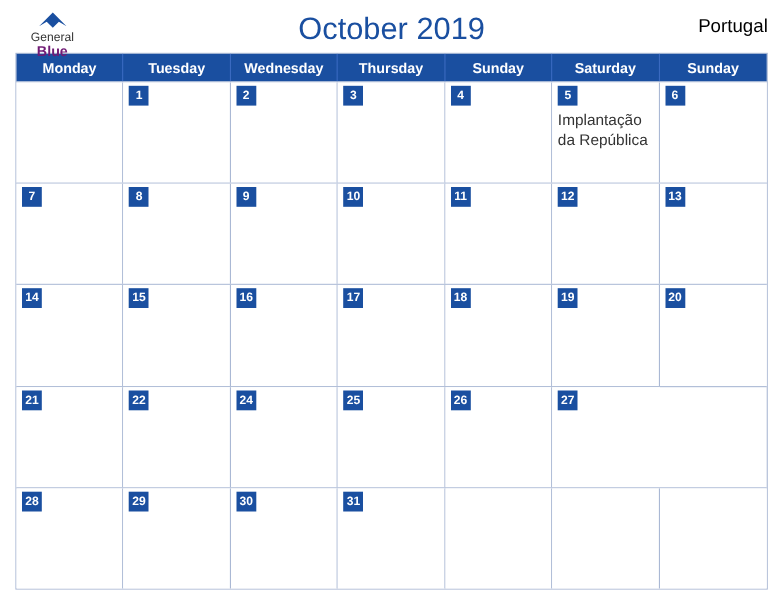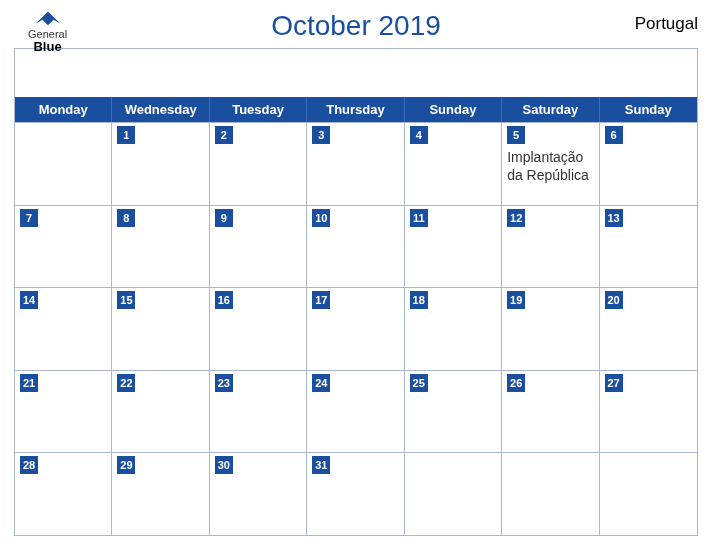--- a/index.html
+++ b/index.html
@@ -36,21 +36,21 @@
       margin-left: 14px;
     }
     .logo-general {
       font-size: 11px;
       color: #333;
       font-weight: normal;
     }
     .logo-blue {
       font-size: 13px;
       font-weight: bold;
-      color: #000000;
+      color: #701a75;
     }
     .logo-bird {
       width: 28px;
       height: 18px;
     }
     .month-title {
       font-size: 28px;
       color: #1a4fa0;
       font-weight: normal;
     }
@@ -64,21 +64,20 @@
     .calendar-grid {
       flex: 1;
       display: flex;
       flex-direction: column;
       border: 1px solid #aab8d4;
     }
     .day-headers {
       display: grid;
       grid-template-columns: repeat(7, 1fr);
       background: #1a4fa0;
-      margin-top: 48px;
     }
     .day-header {
       color: #fff;
       text-align: center;
       font-size: 13px;
       font-weight: bold;
       padding: 5px 2px;
       border-right: 1px solid #3a6ac0;
     }
     .day-header:last-child {
@@ -143,22 +142,22 @@
       <span class="logo-general">General</span>
       <span class="logo-blue">Blue</span>
     </div>
     <h1 class="month-title">October 2019</h1>
     <span class="country-label">Portugal</span>
   </div>
 
   <div class="calendar-grid">
     <div class="day-headers">
     <div class="day-header">Monday</div>
+        <div class="day-header">Tuesday</div>
         <div class="day-header">Wednesday</div>
-        <div class="day-header">Tuesday</div>
         <div class="day-header">Thursday</div>
         <div class="day-header">Sunday</div>
         <div class="day-header">Saturday</div>
         <div class="day-header">Sunday</div>
       </div>
     <div class="weeks-container">
     <div class="week-row">
           <div class="day-cell empty">
             <div class="day-number"></div>
           </div>
@@ -229,23 +228,20 @@
           </div>
         </div>
         <div class="week-row">
           <div class="day-cell">
             <div class="day-number">21</div>
           </div>
           <div class="day-cell">
             <div class="day-number">22</div>
           </div>
           <div class="day-cell">
-            <div class="day-number">23</div>
-          </div>
-          <div class="day-cell">
             <div class="day-number">24</div>
           </div>
           <div class="day-cell">
             <div class="day-number">25</div>
           </div>
           <div class="day-cell">
             <div class="day-number">26</div>
           </div>
           <div class="day-cell">
             <div class="day-number">27</div>

